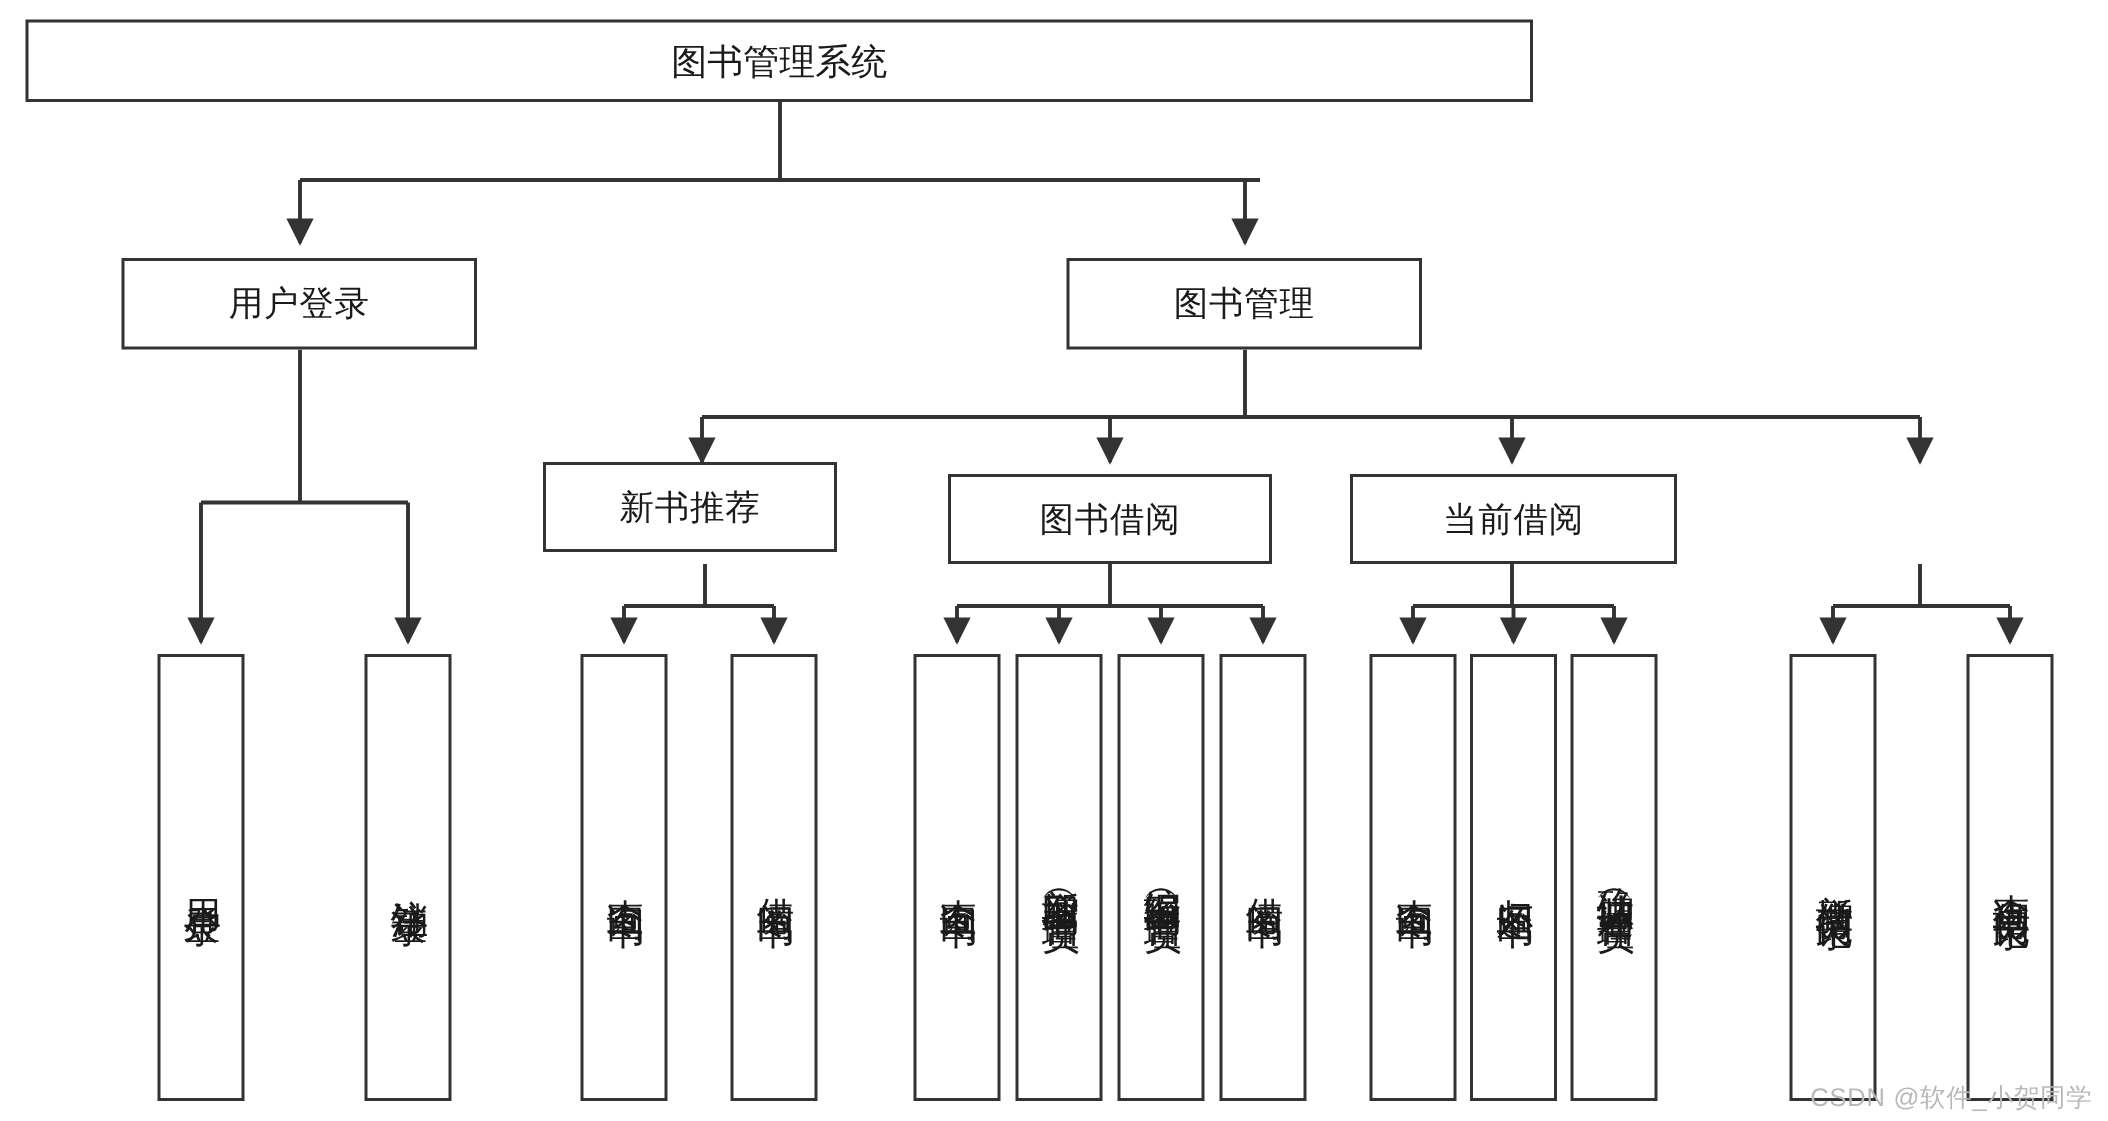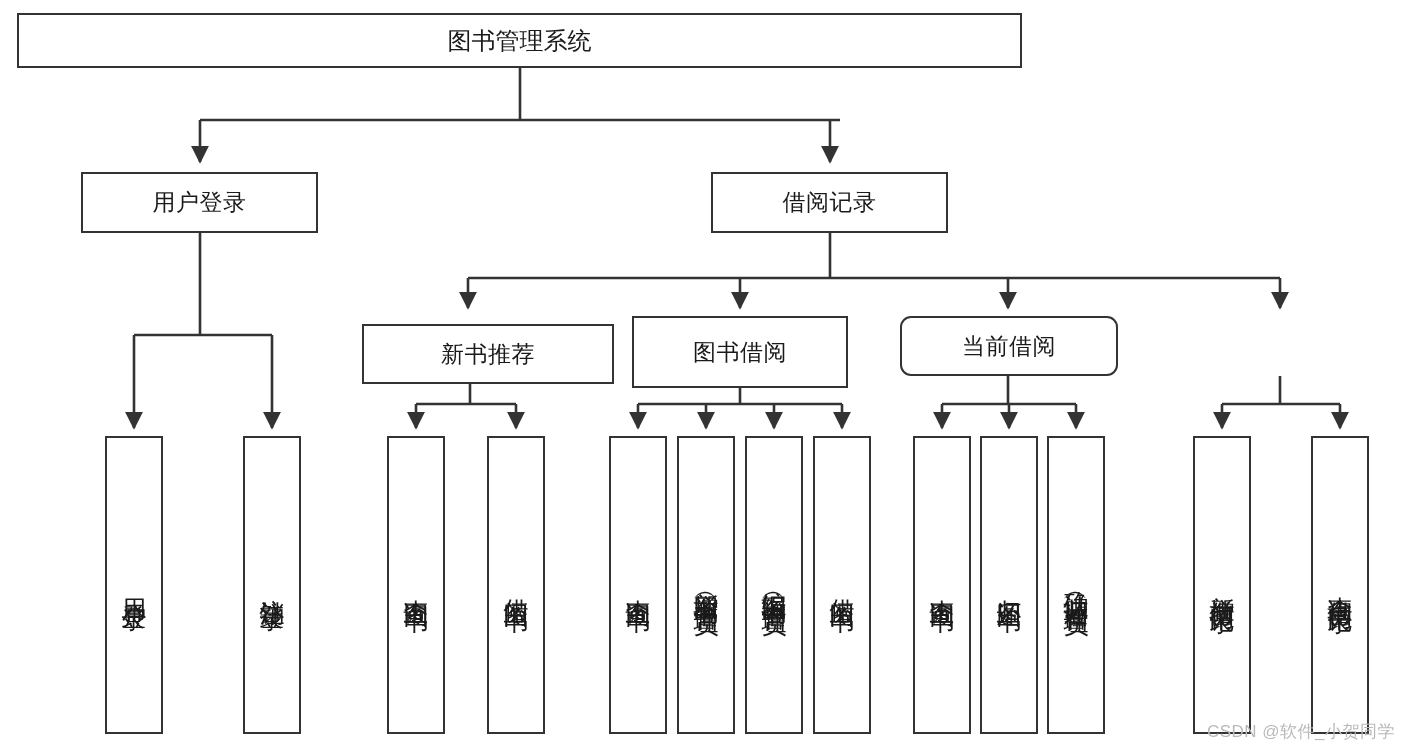--- a/index.html
+++ b/index.html
@@ -127,32 +127,32 @@
 
   <div class="node root" style="left:17px; top:13px; width:1005px; height:55px;">
     <span>图书管理系统</span>
   </div>
 
   <div class="node h" style="left:81px; top:172px; width:237px; height:61px;">
     <span>用户登录</span>
   </div>
 
   <div class="node h" style="left:711px; top:172px; width:237px; height:61px;">
-    <span>借阅记录</span>
-  </div>
-
-  <div class="node h" style="left:362px; top:324px; width:252px; height:60px;">
+    <span>图书管理</span>
+  </div>
+
+  <div class="node h" style="left:362px; top:308px; width:196px; height:60px;">
     <span>新书推荐</span>
   </div>
 
-  <div class="node h" style="left:632px; top:316px; width:216px; height:72px;">
+  <div class="node h" style="left:632px; top:316px; width:216px; height:60px;">
     <span>图书借阅</span>
   </div>
 
-  <div class="node h" style="left:900px; top:316px; width:218px; height:60px;border-radius:11px;">
+  <div class="node h" style="left:900px; top:316px; width:218px; height:60px;">
     <span>当前借阅</span>
   </div>
 
 
   <div class="node v" style="left:105px; top:436px; width:58px; height:298px;">
     <span class="vtext">用户登录</span>
   </div>
 
   <div class="node v" style="left:243px; top:436px; width:58px; height:298px;">
     <span class="vtext">注销登录</span>

